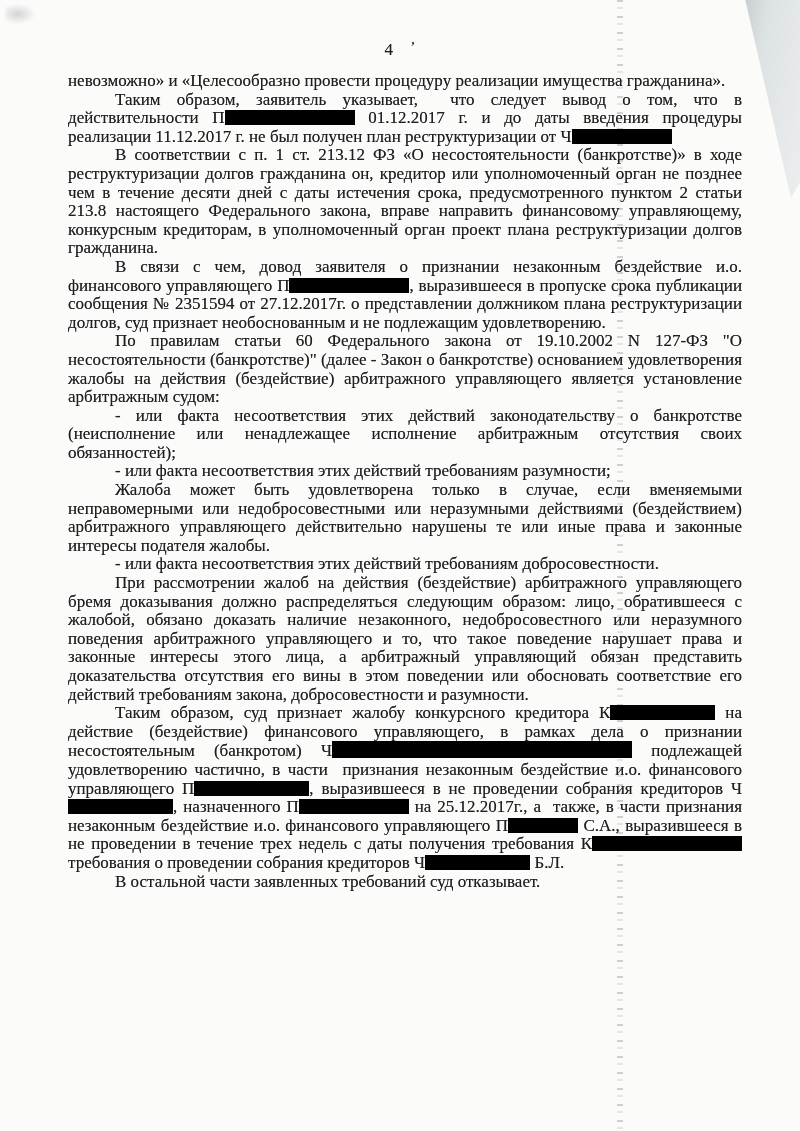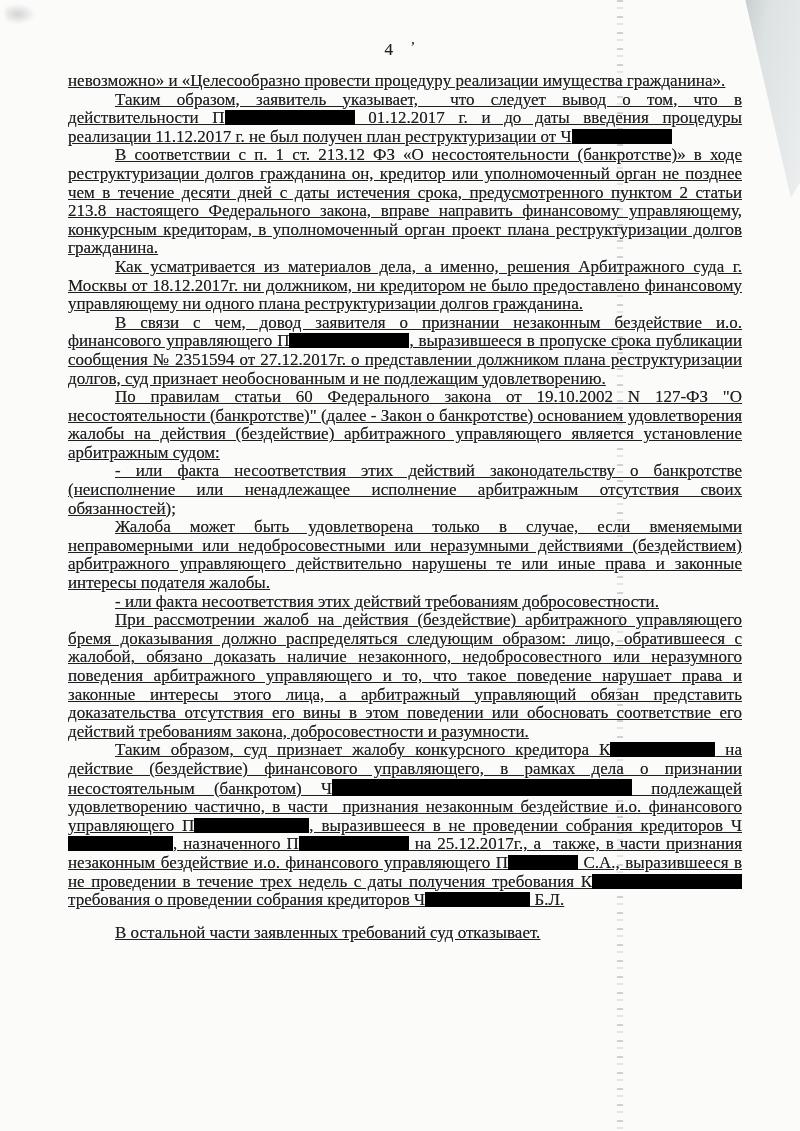--- a/index.html
+++ b/index.html
@@ -43,21 +43,20 @@
     position:absolute;top:40px;left:0;right:0;text-align:center;
     font-size:17px;letter-spacing:.5px;
     text-shadow:0 0 .5px rgba(31,31,34,.6);
   }
   .pnum-mark{display:inline-block;margin-left:17px;font-size:14px;transform:translateY(-3px);}
   .content{position:absolute;left:68px;top:72px;width:674px;}
   .para{
     margin:0;text-align:justify;
     font-size:17px;line-height:18.6px;
     text-shadow:0 0 .5px rgba(31,31,34,.62);
-    text-decoration:underline;
   }
   .para.indent{text-indent:47px;}
   .redaction{
     display:inline-block;height:15px;background:var(--redaction);
     vertical-align:-2px;text-shadow:none;
   }
 </style>
 </head>
 <body>
 
@@ -65,23 +64,23 @@
   <div class="smudge"></div>
   <div class="corner-fold"></div>
   <div class="crease"></div>
 
   <div class="page-number"><span>4</span><span class="pnum-mark">’</span></div>
 
   <div class="content">
       <p class="para">невозможно» и «Целесообразно провести процедуру реализации имущества гражданина».</p>
       <p class="para indent">Таким образом, заявитель указывает, &nbsp;что следует вывод о том, что в действительности П<span class="redaction" style="width: 130px;"></span> 01.12.2017 г. и до даты введения процедуры реализации 11.12.2017 г. не был получен план реструктуризации от Ч<span class="redaction" style="width: 100px;"></span></p>
       <p class="para indent">В соответствии с п. 1 ст. 213.12 ФЗ «О несостоятельности (банкротстве)» в ходе реструктуризации долгов гражданина он, кредитор или уполномоченный орган не позднее чем в течение десяти дней с даты истечения срока, предусмотренного пунктом 2 статьи 213.8 настоящего Федерального закона, вправе направить финансовому управляющему, конкурсным кредиторам, в уполномоченный орган проект плана реструктуризации долгов гражданина.</p>
-      <p class="para indent">Как усматривается из материалов дела, а именно, решения Арбитражного суда г. Москвы от 18.12.2017г. ни должником, ни кредитором не было предоставлено финансовому управляющему ни одного плана реструктуризации долгов гражданина.</p>
       <p class="para indent">В связи с чем, довод заявителя о признании незаконным бездействие и.о. финансового управляющего П<span class="redaction" style="width: 120px;"></span>, выразившееся в пропуске срока публикации сообщения № 2351594 от 27.12.2017г. о представлении должником плана реструктуризации долгов, суд признает необоснованным и не подлежащим удовлетворению.</p>
       <p class="para indent">По правилам статьи 60 Федерального закона от 19.10.2002 N 127-ФЗ "О несостоятельности (банкротстве)" (далее - Закон о банкротстве) основанием удовлетворения жалобы на действия (бездействие) арбитражного управляющего является установление арбитражным судом:</p>
       <p class="para indent">- или факта несоответствия этих действий законодательству о банкротстве (неисполнение или ненадлежащее исполнение арбитражным отсутствия своих обязанностей);</p>
+      <p class="para indent">- или факта несоответствия этих действий требованиям разумности;</p>
       <p class="para indent">Жалоба может быть удовлетворена только в случае, если вменяемыми неправомерными или недобросовестными или неразумными действиями (бездействием) арбитражного управляющего действительно нарушены те или иные права и законные интересы подателя жалобы.</p>
       <p class="para indent">- или факта несоответствия этих действий требованиям добросовестности.</p>
       <p class="para indent">При рассмотрении жалоб на действия (бездействие) арбитражного управляющего бремя доказывания должно распределяться следующим образом: лицо, обратившееся с жалобой, обязано доказать наличие незаконного, недобросовестного или неразумного поведения арбитражного управляющего и то, что такое поведение нарушает права и законные интересы этого лица, а арбитражный управляющий обязан представить доказательства отсутствия его вины в этом поведении или обосновать соответствие его действий требованиям закона, добросовестности и разумности.</p>
       <p class="para indent">Таким образом, суд признает жалобу конкурсного кредитора К<span class="redaction" style="width: 105px;"></span> на действие (бездействие) финансового управляющего, в рамках дела о признании несостоятельным (банкротом) Ч<span class="redaction" style="width: 300px; height: 17px;"></span> подлежащей удовлетворению частично, в части &nbsp;признания незаконным бездействие и.о. финансового управляющего П<span class="redaction" style="width: 115px;"></span>, выразившееся в не проведении собрания кредиторов Ч<span class="redaction" style="width: 105px;"></span>, назначенного П<span class="redaction" style="width: 110px;"></span> на 25.12.2017г., а &nbsp;также, в части признания незаконным бездействие и.о. финансового управляющего П<span class="redaction" style="width: 70px;"></span> С.А., выразившееся в не проведении в течение трех недель с даты получения требования К<span class="redaction" style="width: 150px;"></span> требования о проведении собрания кредиторов Ч<span class="redaction" style="width: 105px;"></span> Б.Л.</p>
-      <p class="para indent" style="margin-top: 14px;">В остальной части заявленных требований суд отказывает.</p>
+      <p class="para indent" style="">В остальной части заявленных требований суд отказывает.</p>
     </div>
 </div>
 
 </body></html>

